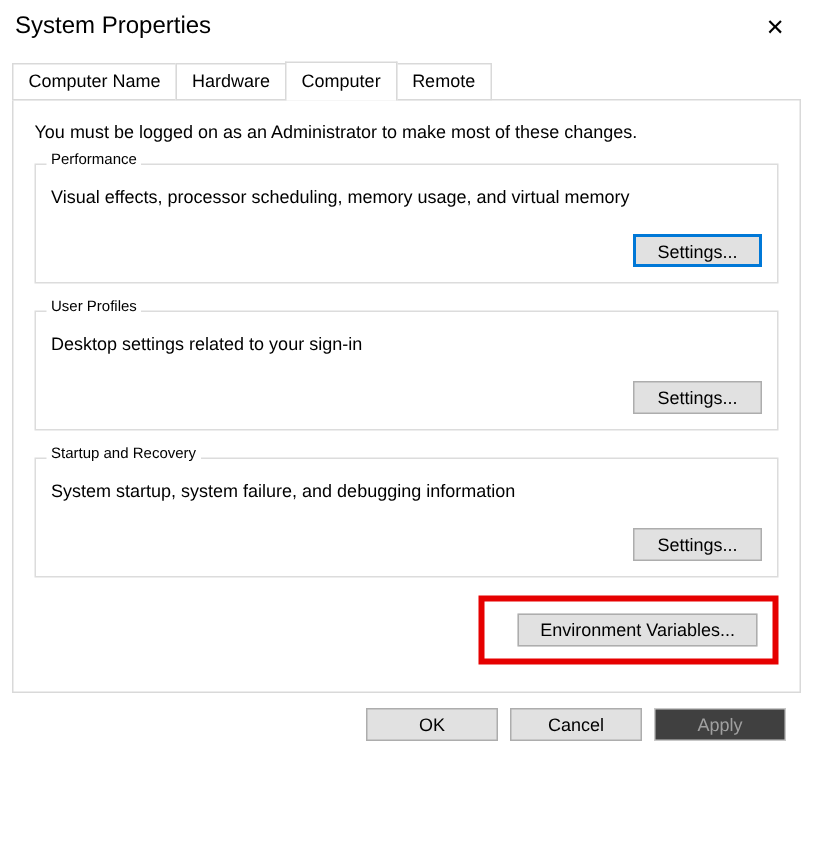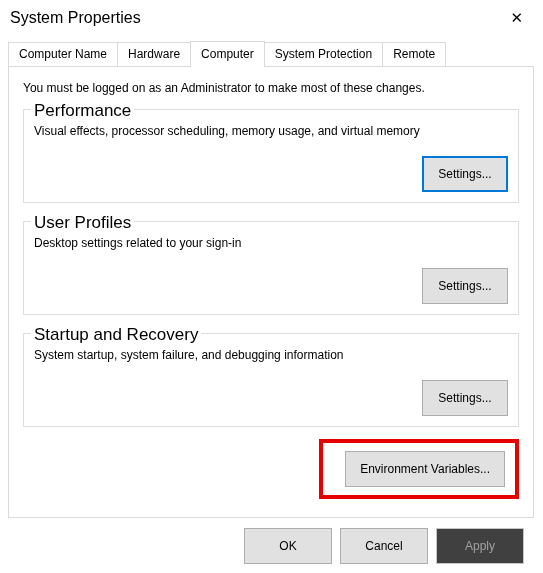--- a/index.html
+++ b/index.html
@@ -70,27 +70,27 @@
       padding: 14px 10px 10px 10px;
       margin-bottom: 18px;
     }
     .groupbox.last-space { margin-bottom: 12px; }
     .groupbox legend, .gb-title {
       position: absolute;
       top: -9px;
       left: 7px;
       background: #fff;
       padding: 0 3px;
-      font-size: 17px;
+      font-size: 10px;
     }
     .gb-text { font-size: 12px; margin-bottom: 18px; }
     .btn-row { display: flex; justify-content: flex-end; }
     .btn {
       min-width: 86px;
-      height: 36px;
+      height: 22px;
       padding: 3px 14px;
       background: #e1e1e1;
       border: 1px solid #adadad;
       font-size: 12px;
       font-family: inherit;
       cursor: default;
     }
     .btn.focused {
       border: 2px solid #0078d7;
       background: #e1e1e1;
@@ -127,21 +127,20 @@
   <span class="title">System Properties</span>
   <span class="close-icon">✕</span>
 </div>
 
 <div class="dialog-area">
 
   <div class="tabs">
     <div class="tab inactive">Computer Name</div>
     <div class="tab inactive">Hardware</div>
     <div class="tab active">Computer</div>
-    <div class="tab inactive">System Protection</div>
     <div class="tab inactive">Remote</div>
   </div>
 
   <div class="tab-panel">
 
     <div class="intro">You must be logged on as an Administrator to make most of these changes.</div>
 
     <div class="groupbox">
       <span class="gb-title">Performance</span>
       <div class="gb-text">Visual effects, processor scheduling, memory usage, and virtual memory</div>

